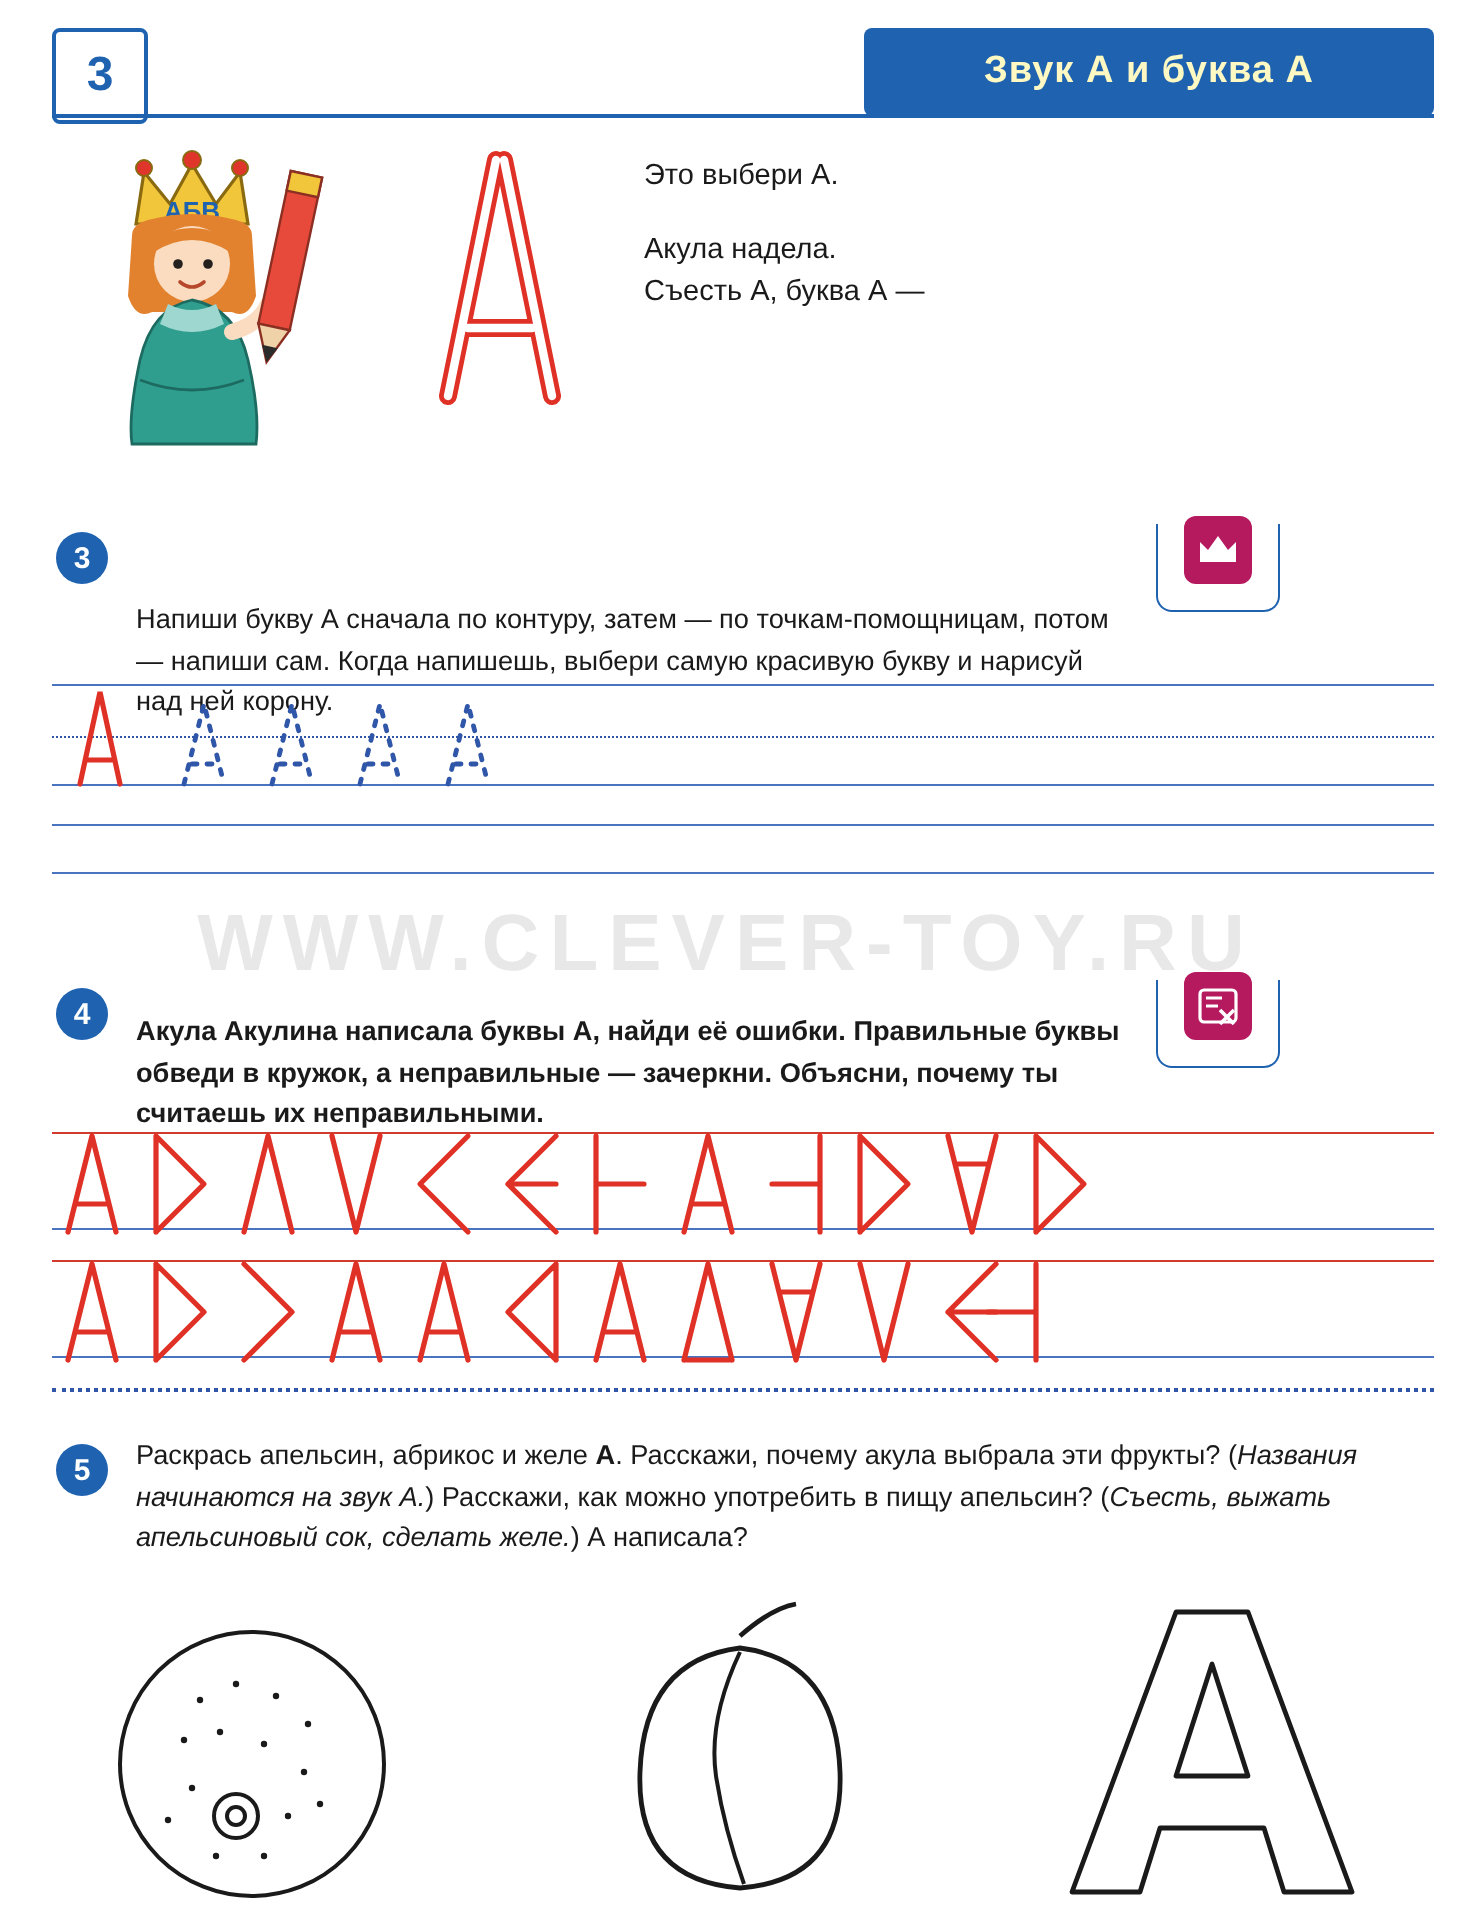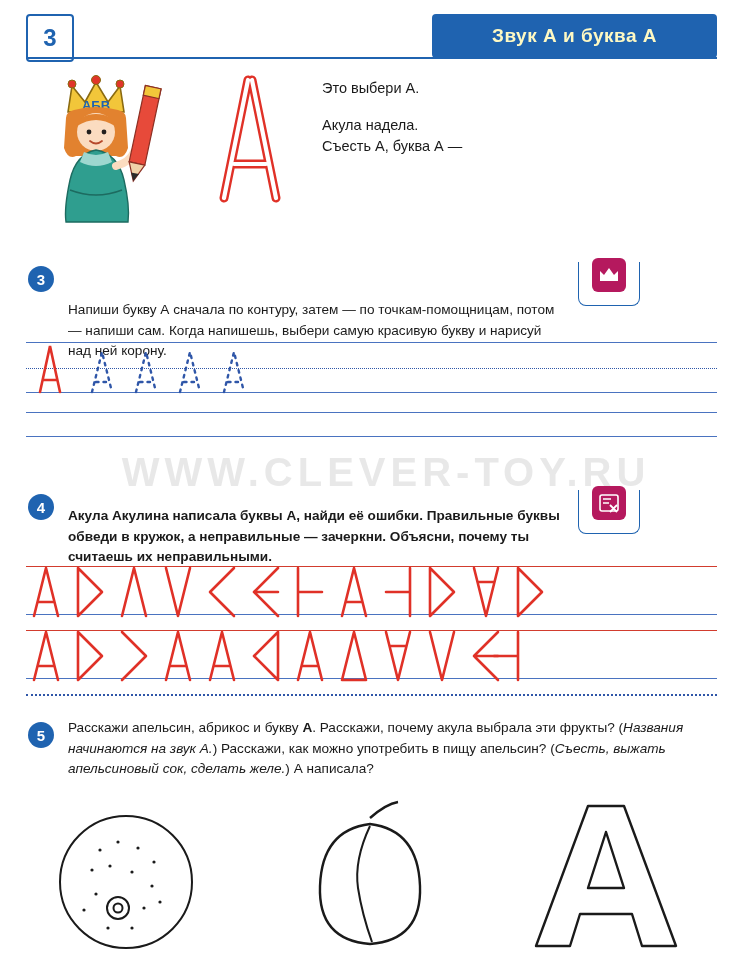--- a/index.html
+++ b/index.html
@@ -148,21 +148,21 @@
   }
   .sep-dots {
     position: absolute;
     height: 0;
     border-top: 2px dotted #2f56a8;
   }
 
   
   .watermark {
     position: absolute;
-    left: 76px;
+    left: 53px;
     top: 450px;
     width: 620px;
     text-align: center;
     font-size: 40px;
     font-weight: bold;
     letter-spacing: 5px;
     color: rgba(150,150,150,0.22);
     pointer-events: none;
     user-select: none;
   }
@@ -306,21 +306,21 @@
         <path d="M472 72 L448 96 L472 120 M448 96 L472 96"></path>
         <path d="M492 72 L492 120 M468 96 L492 96"></path>
       </g>
     </svg>
   </div>
 
   <div class="sep-dots" style="left:26px; top:694px; width:691px;"></div>
 
   <div class="task-num" style="left:28px; top:722px;">5</div>
   <div class="task-text" style="left:68px; top:718px; width:620px;">
-    <span>Расскажи апельсин, абрикос и букву </span><b>А</b><span>. Расскажи, почему акула выбрала эти фрукты? (</span><i>Названия начинаются на звук А.</i><span>) Расскажи, как можно употребить в пищу апельсин? (</span><i>Съесть, выжать апельсиновый сок, сделать желе.</i><span>) А написала?</span>
+    <span>Раскрась апельсин, абрикос и желе </span><b>А</b><span>. Расскажи, почему акула выбрала эти фрукты? (</span><i>Названия начинаются на звук А.</i><span>) Расскажи, как можно употребить в пищу апельсин? (</span><i>Съесть, выжать апельсиновый сок, сделать желе.</i><span>) А написала?</span>
   </div>
 
   <div class="pics">
 
     <svg style="position:absolute; left:22px; top:20px;" width="170" height="140" viewBox="0 0 170 140">
       <circle cx="78" cy="72" r="66" fill="#ffffff" stroke="#1a1a1a" stroke-width="2"></circle>
       <circle cx="70" cy="98" r="11" fill="none" stroke="#1a1a1a" stroke-width="2"></circle>
       <circle cx="70" cy="98" r="4.5" fill="none" stroke="#1a1a1a" stroke-width="2"></circle>
       <g fill="#1a1a1a">
         <circle cx="52" cy="40" r="1.6"></circle>

